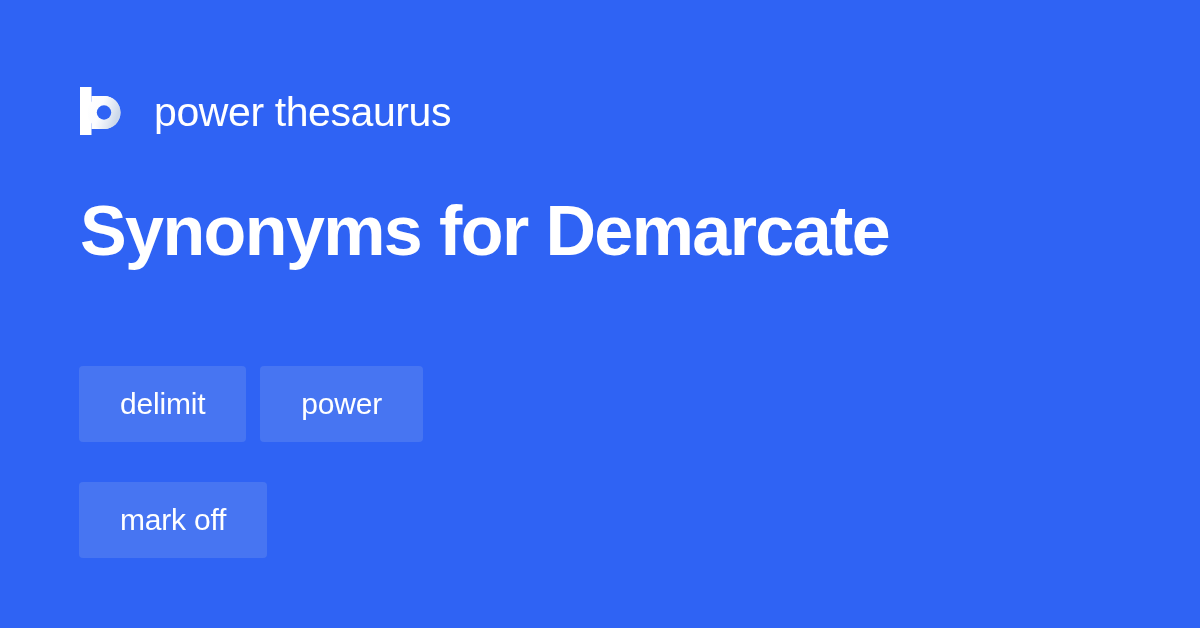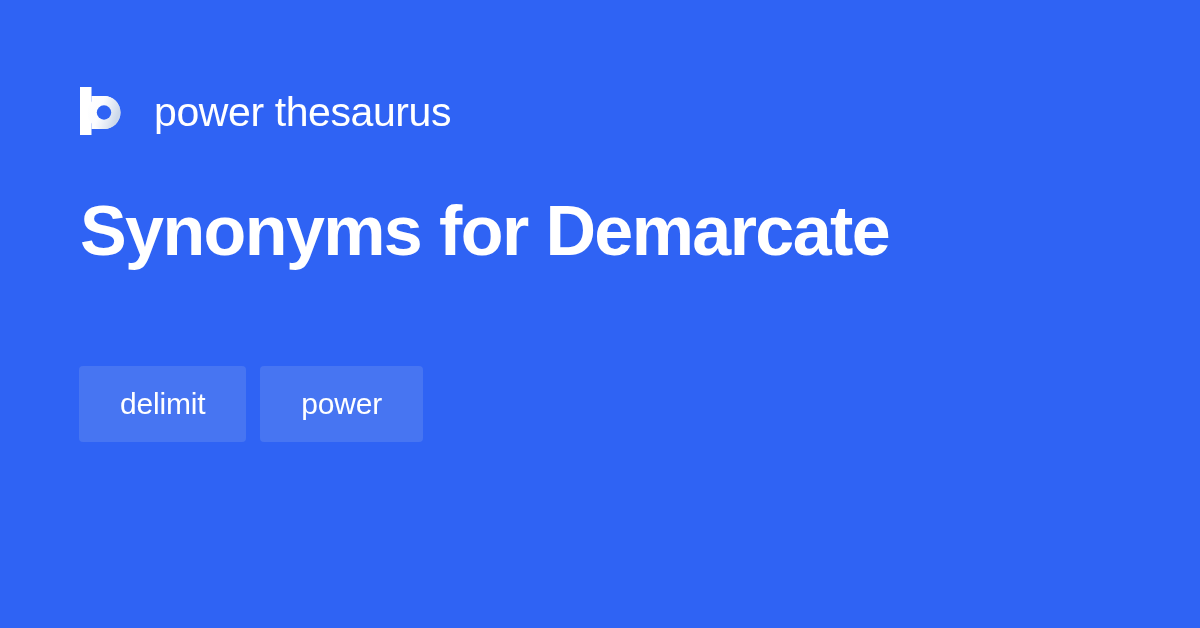--- a/index.html
+++ b/index.html
@@ -135,15 +135,16 @@
     </svg>
     <span class="brand-word">power thesaurus</span>
   </div>
 
   <h1 class="headline">Synonyms for Demarcate</h1>
 
   <div class="chips">
     <span class="chip">delimit</span>
     <span class="chip">power</span>
     <span class="chip-row-break"></span>
+    <span class="chip">mark off</span>
   </div>
 
 </div>
 
 </body></html>

